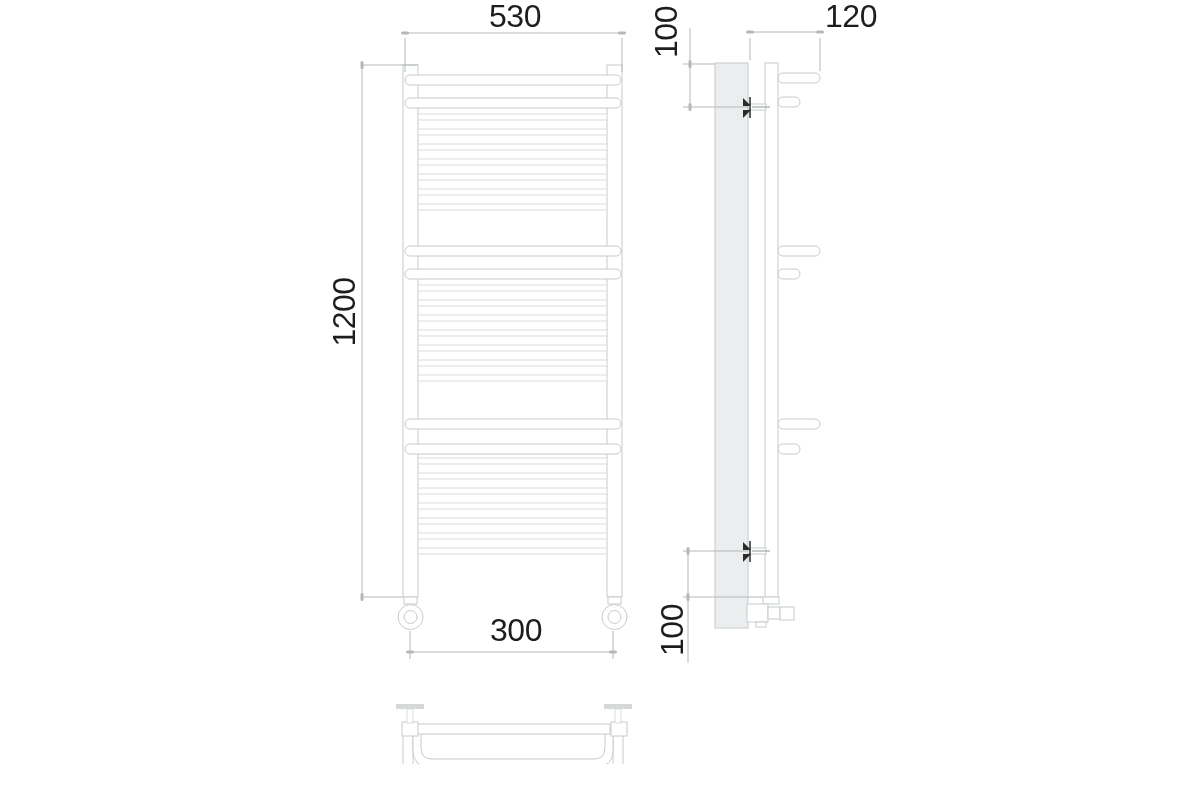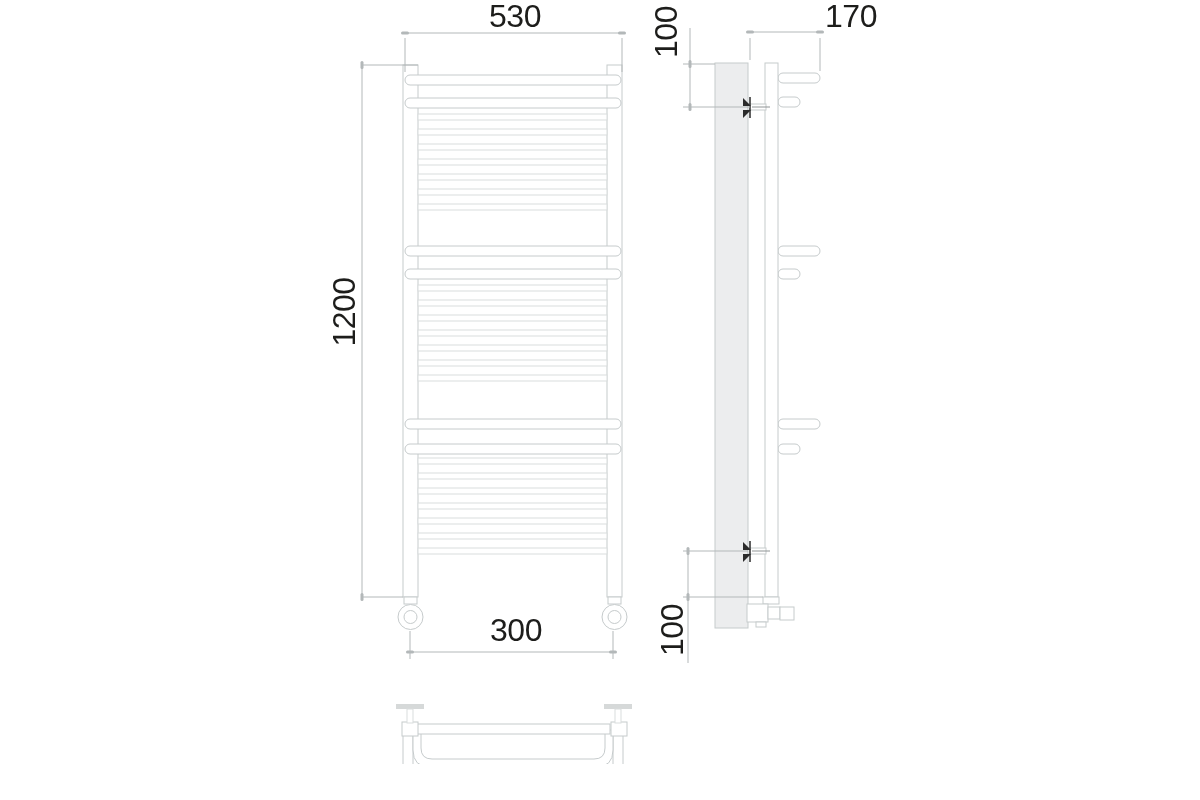--- a/index.html
+++ b/index.html
@@ -202,16 +202,16 @@
   </svg>
 
   <span class="dim-label" style="left:515px;top:16px;">530</span>
 
   <span class="dim-label vertical" style="left:344px;top:312px;">1200</span>
 
   <span class="dim-label" style="left:516px;top:630px;">300</span>
 
   <span class="dim-label vertical" style="left:666px;top:32px;">100</span>
 
-  <span class="dim-label" style="left:851px;top:16px;">170</span>
+  <span class="dim-label" style="left:851px;top:16px;">120</span>
 
   <span class="dim-label vertical" style="left:672px;top:630px;">100</span>
 </div>
 
 </body></html>

